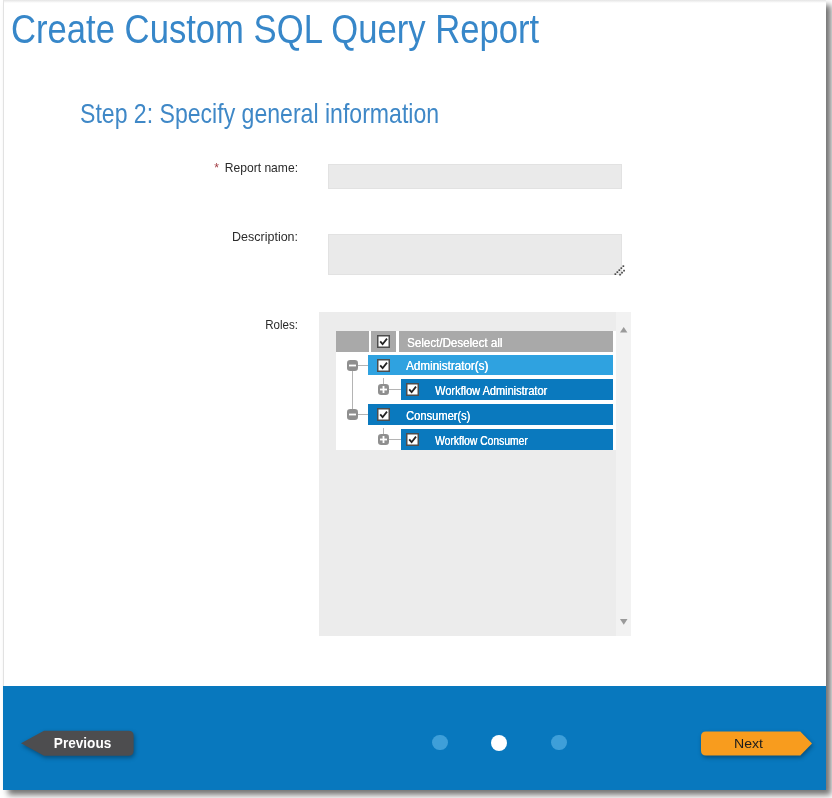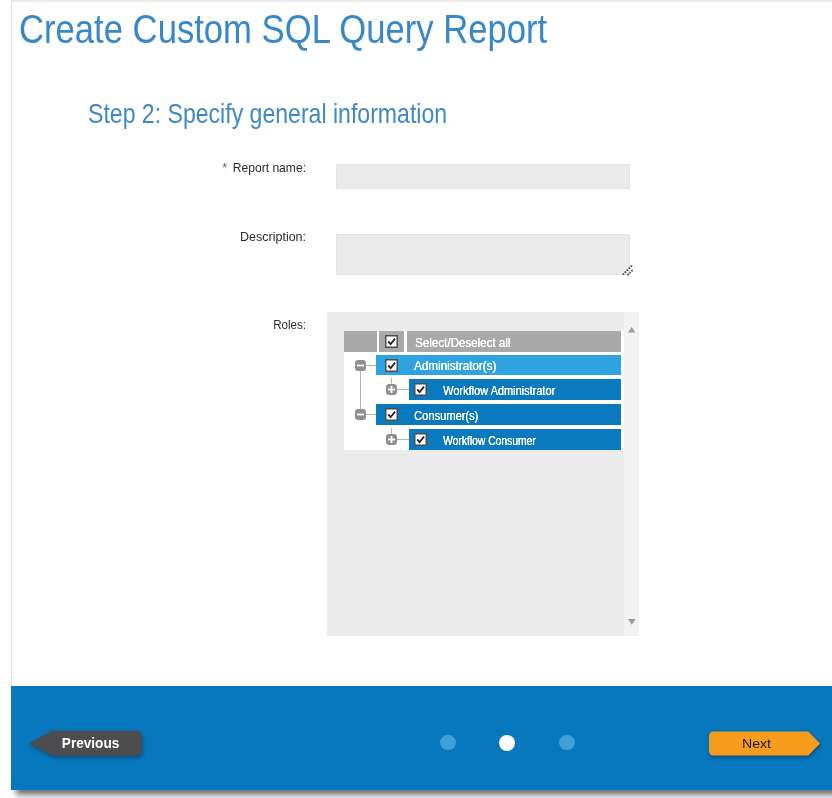--- a/index.html
+++ b/index.html
@@ -1,17 +1,17 @@
 <!DOCTYPE html>
 <html><head>
 <meta charset="utf-8">
 <style>
   * { margin:0; padding:0; box-sizing:border-box; }
   html,body { width:832px; height:798px; background:#ffffff; font-family:"Liberation Sans", sans-serif; overflow:hidden; }
-  #canvas { position:absolute; left:10px; top:0; width:792px; height:798px; }
+  #canvas { position:absolute; left:2px; top:0; width:792px; height:798px; }
   .sheet {
     position:absolute; left:1px; top:0px; width:823px; height:790px;
     background:#ffffff;
     border-left:1px solid #e2e2e2;
     box-shadow: 5px 5px 6px rgba(0,0,0,0.55);
   }
   .topedge { position:absolute; left:1px; top:0; width:823px; height:3px;
     background:linear-gradient(#e4e4e4, rgba(255,255,255,0)); }
   h1.title {
     position:absolute; left:9px; top:6px;

